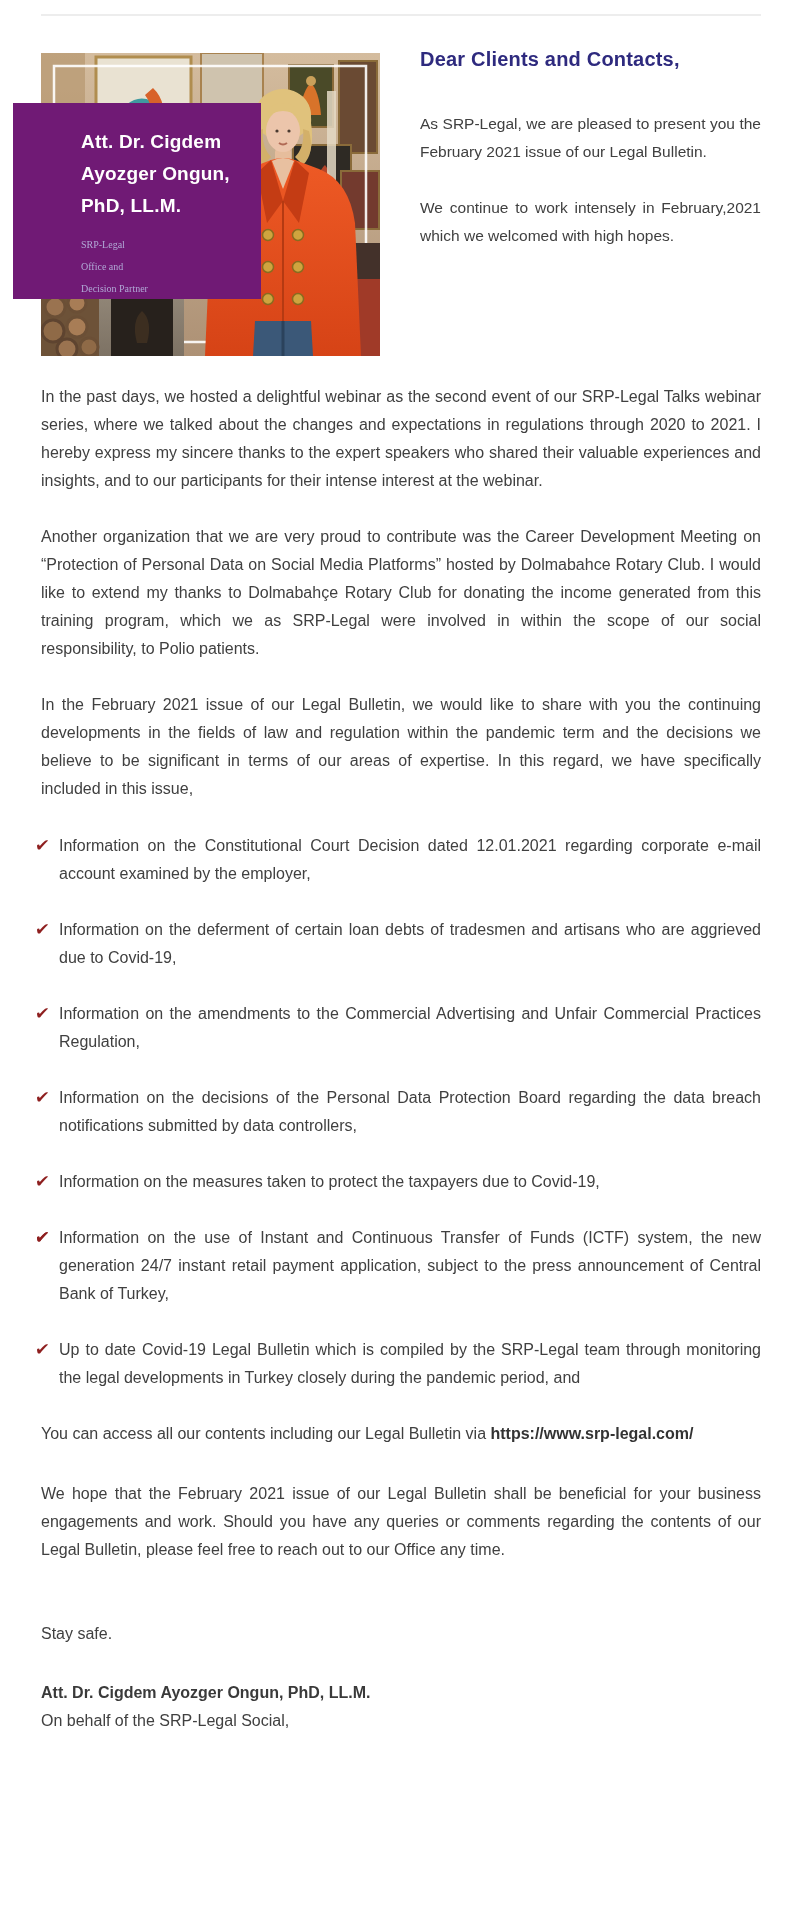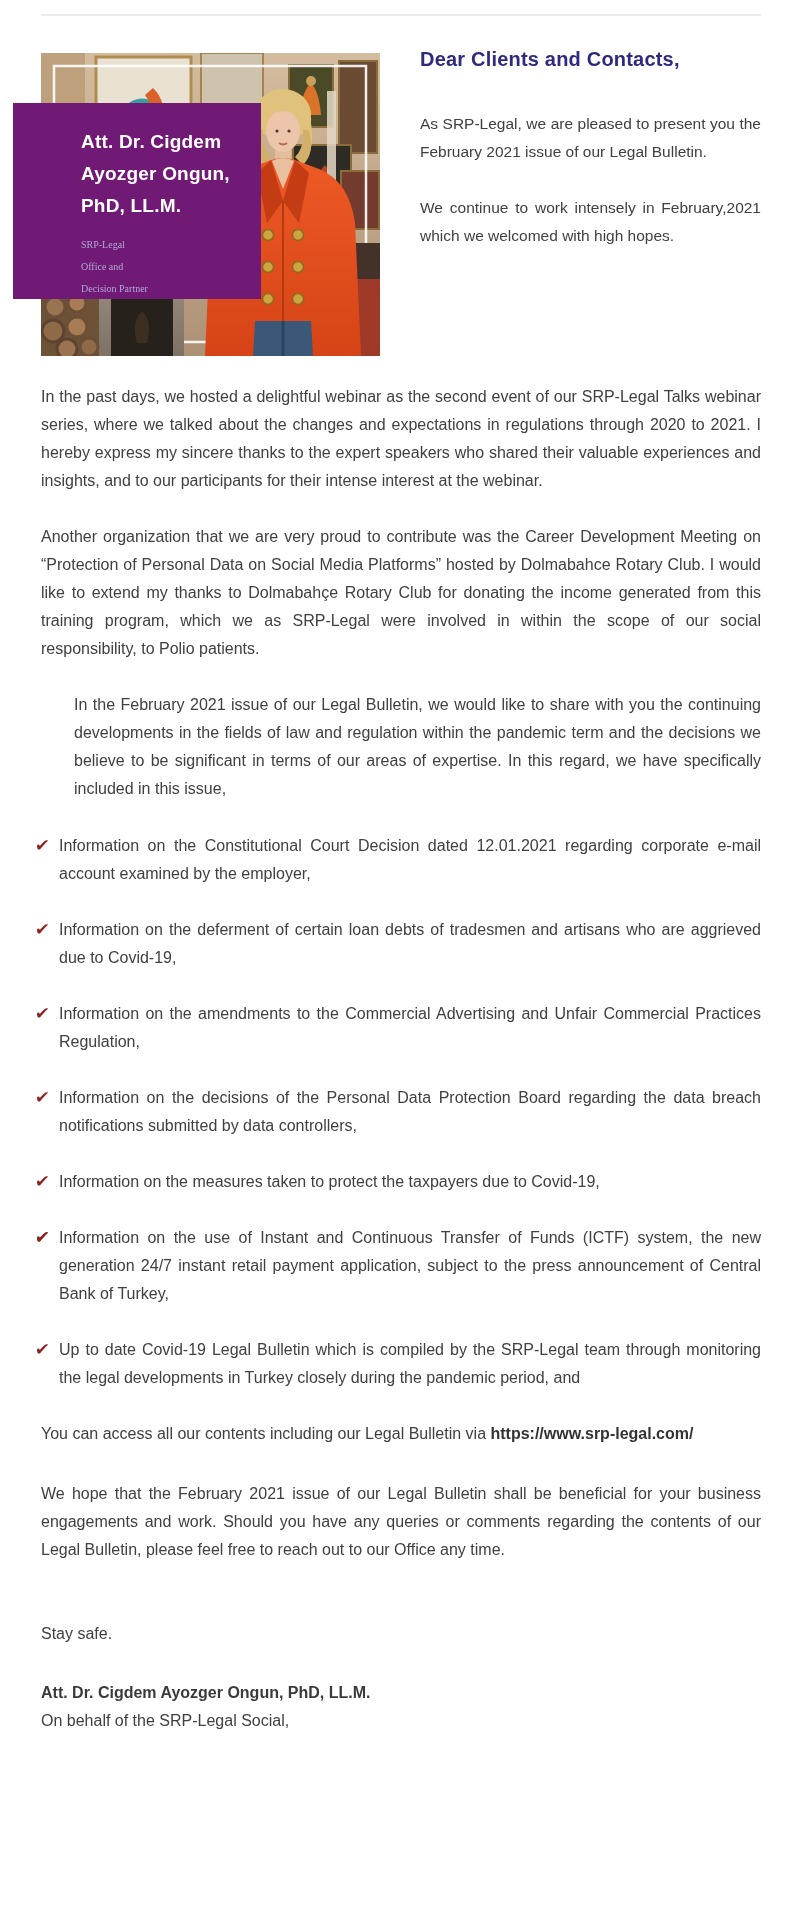--- a/index.html
+++ b/index.html
@@ -52,21 +52,21 @@
     font-size:15.5px;line-height:28px;color:#404040;
     text-align:justify;
   }
   .greeting p + p{margin-top:28px;}
   
   .main{
     position:absolute;left:41px;top:383px;width:720px;z-index:3;
     font-size:16px;line-height:28px;color:#404040;
   }
   .main p{margin:0 0 28px 0;text-align:justify;}
-  .main p.para3{margin-bottom:29px;margin-left:33px;}
+  .main p.para3{margin-bottom:29px;}
   ul.checklist{
     list-style:none;margin:0;padding:0;
   }
   ul.checklist li{
     position:relative;margin:0 0 28px 0;padding-left:18px;
     text-align:justify;
   }
   ul.checklist li .check{
     position:absolute;left:-6px;top:0;
     color:#8e1f1f;font-size:17px;

